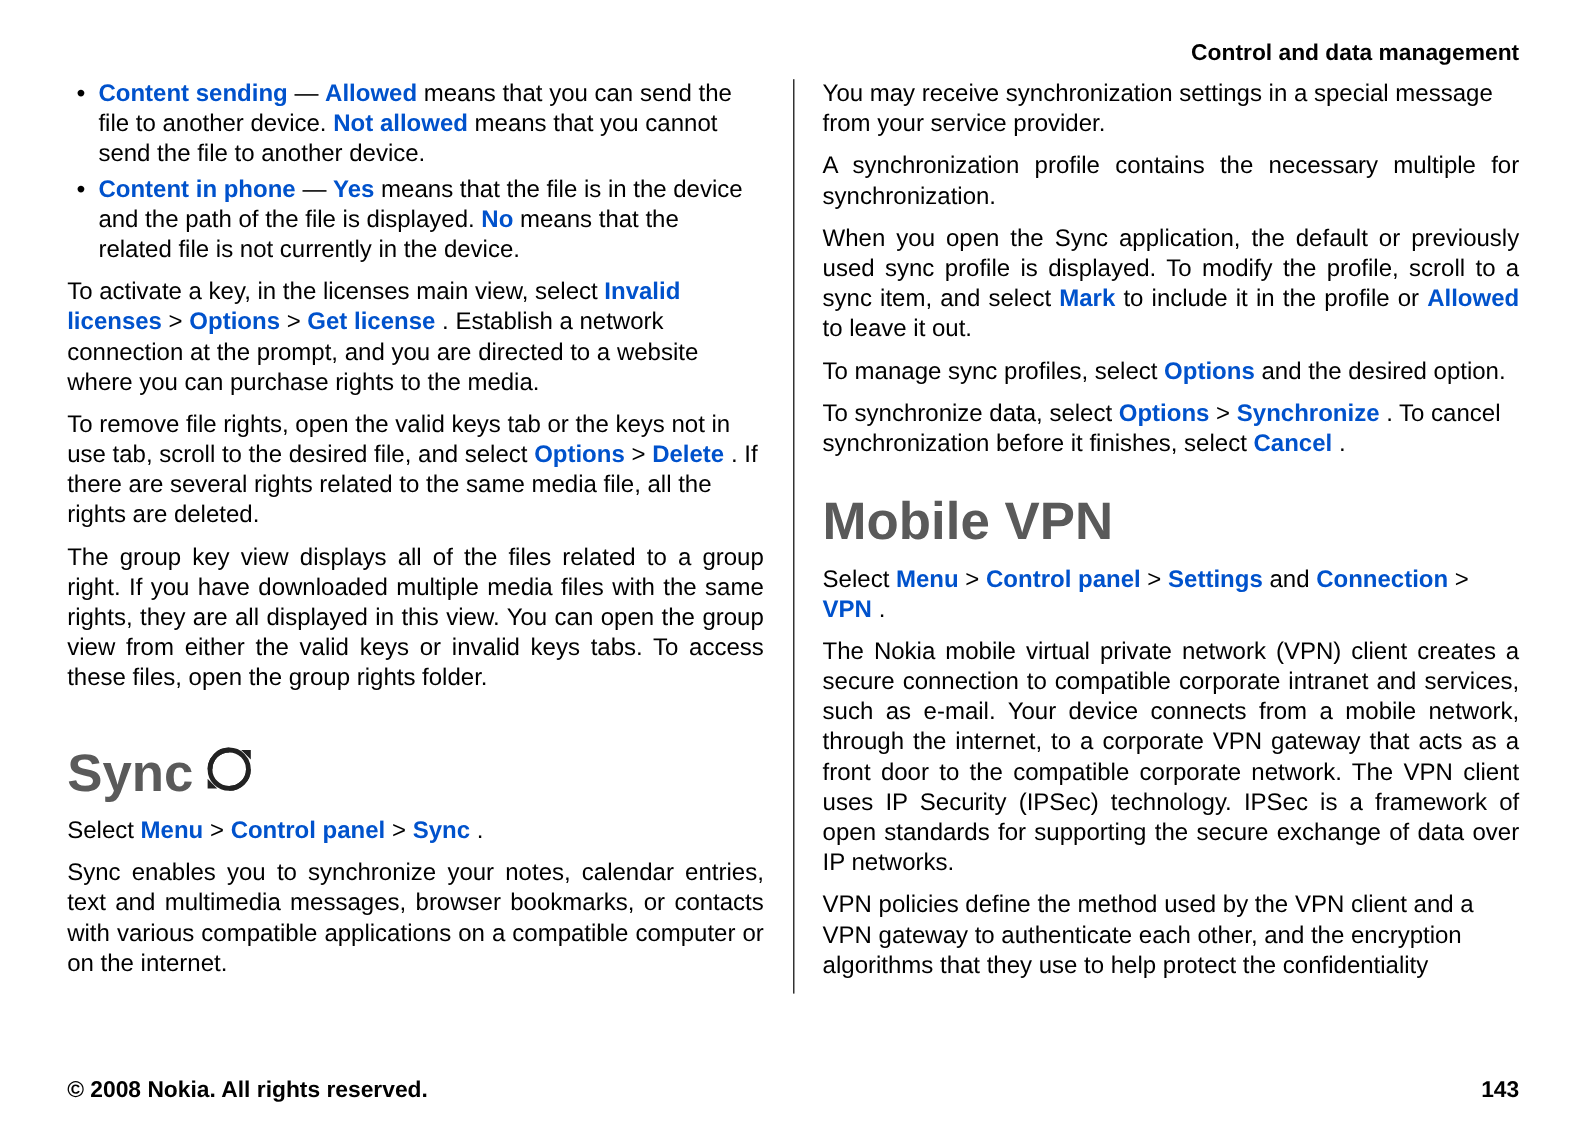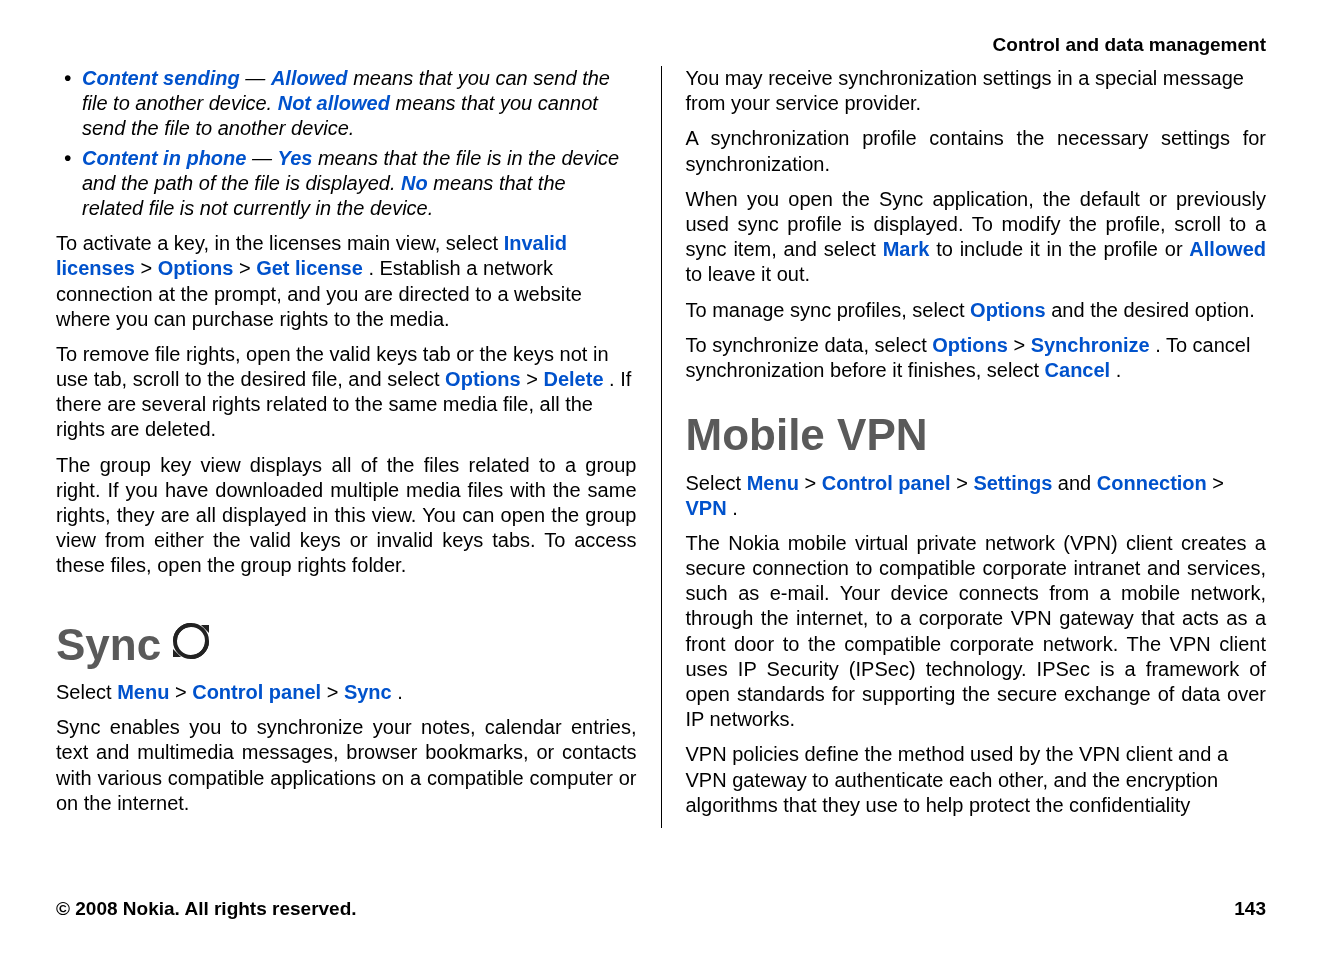--- a/index.html
+++ b/index.html
@@ -40,21 +40,20 @@
   .col-right {
     padding-left: 24px;
   }
   .blue { color: #0052cc; font-weight: 700; }
   .para { margin: 0 0 10px 0; }
   .para.justify { text-align: justify; }
   .bullet-list {
     list-style: none;
     padding: 0;
     margin: 0 16px 10px 0;
-    font-style: italic;
   }
   .bullet-list li {
     position: relative;
     padding-left: 26px;
     margin-bottom: 4px;
   }
   .bullet-list li::before {
     content: "•";
     position: absolute;
     left: 8px;
@@ -165,21 +164,21 @@
       </p>
 
       <p class="para justify">Sync enables you to synchronize your notes, calendar entries, text and multimedia messages, browser bookmarks, or contacts with various compatible applications on a compatible computer or on the internet.</p>
 
     </div>
 
     <div class="col col-right">
 
       <p class="para">You may receive synchronization settings in a special message from your service provider.</p>
 
-      <p class="para justify">A synchronization profile contains the necessary settings for synchronization.</p>
+      <p class="para justify">A synchronization profile contains the necessary multiple for synchronization.</p>
 
       <p class="para justify">
         <span>When you open the Sync application, the default or previously used sync profile is displayed. To modify the profile, scroll to a sync item, and select </span>
         <span class="blue">Mark</span>
         <span> to include it in the profile or </span>
         <span class="blue">Allowed</span>
         <span> to leave it out.</span>
       </p>
 
       <p class="para">

